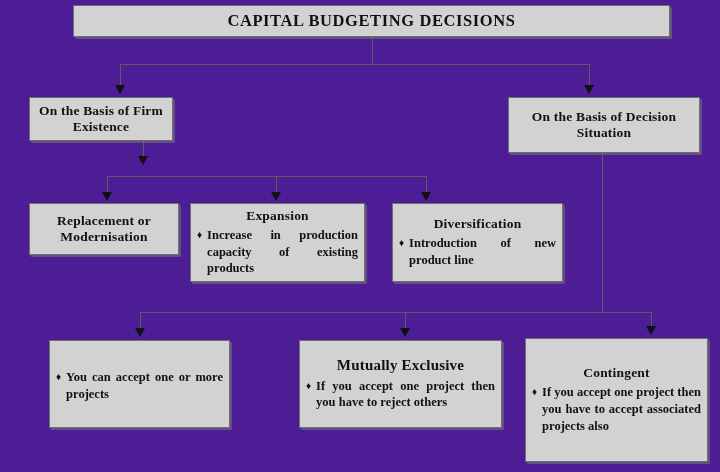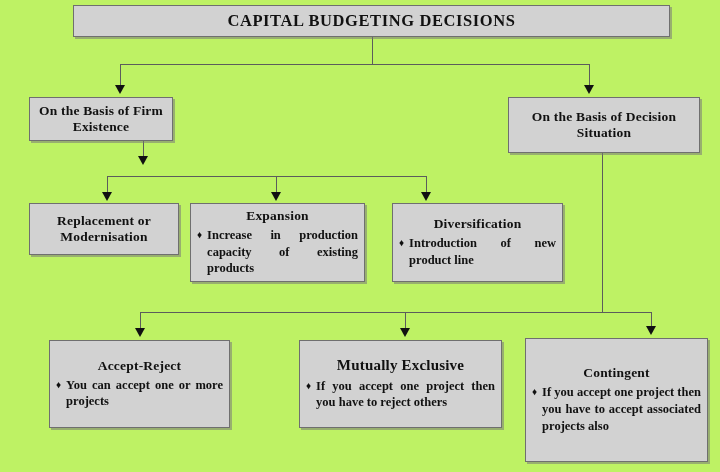--- a/index.html
+++ b/index.html
@@ -5,21 +5,21 @@
 <style>
   html, body {
     margin: 0;
     padding: 0;
     background: #ffffff;
   }
   #canvas {
     position: relative;
     width: 720px;
     height: 472px;
-    background: #bef264;
+    background: #4c1d95;
     font-family: "Liberation Serif", "DejaVu Serif", serif;
     overflow: hidden;
   }
 
   
   .box {
     position: absolute;
     box-sizing: border-box;
     background: #d2d2d2;
     border: 1px solid #6f6f6f;
@@ -170,21 +170,20 @@
 
   <div class="box" id="box-diversification">
     <div class="title">Diversification</div>
     <div class="bullet-row">
       <span class="diamond">♦</span>
       <span class="bullet-text">Introduction of new product line</span>
     </div>
   </div>
 
   <div class="box" id="box-accept">
-    <div class="title">Accept-Reject</div>
     <div class="bullet-row">
       <span class="diamond">♦</span>
       <span class="bullet-text">You can accept one or more projects</span>
     </div>
   </div>
 
   <div class="box" id="box-mutual">
     <div class="title">Mutually Exclusive</div>
     <div class="bullet-row">
       <span class="diamond">♦</span>

